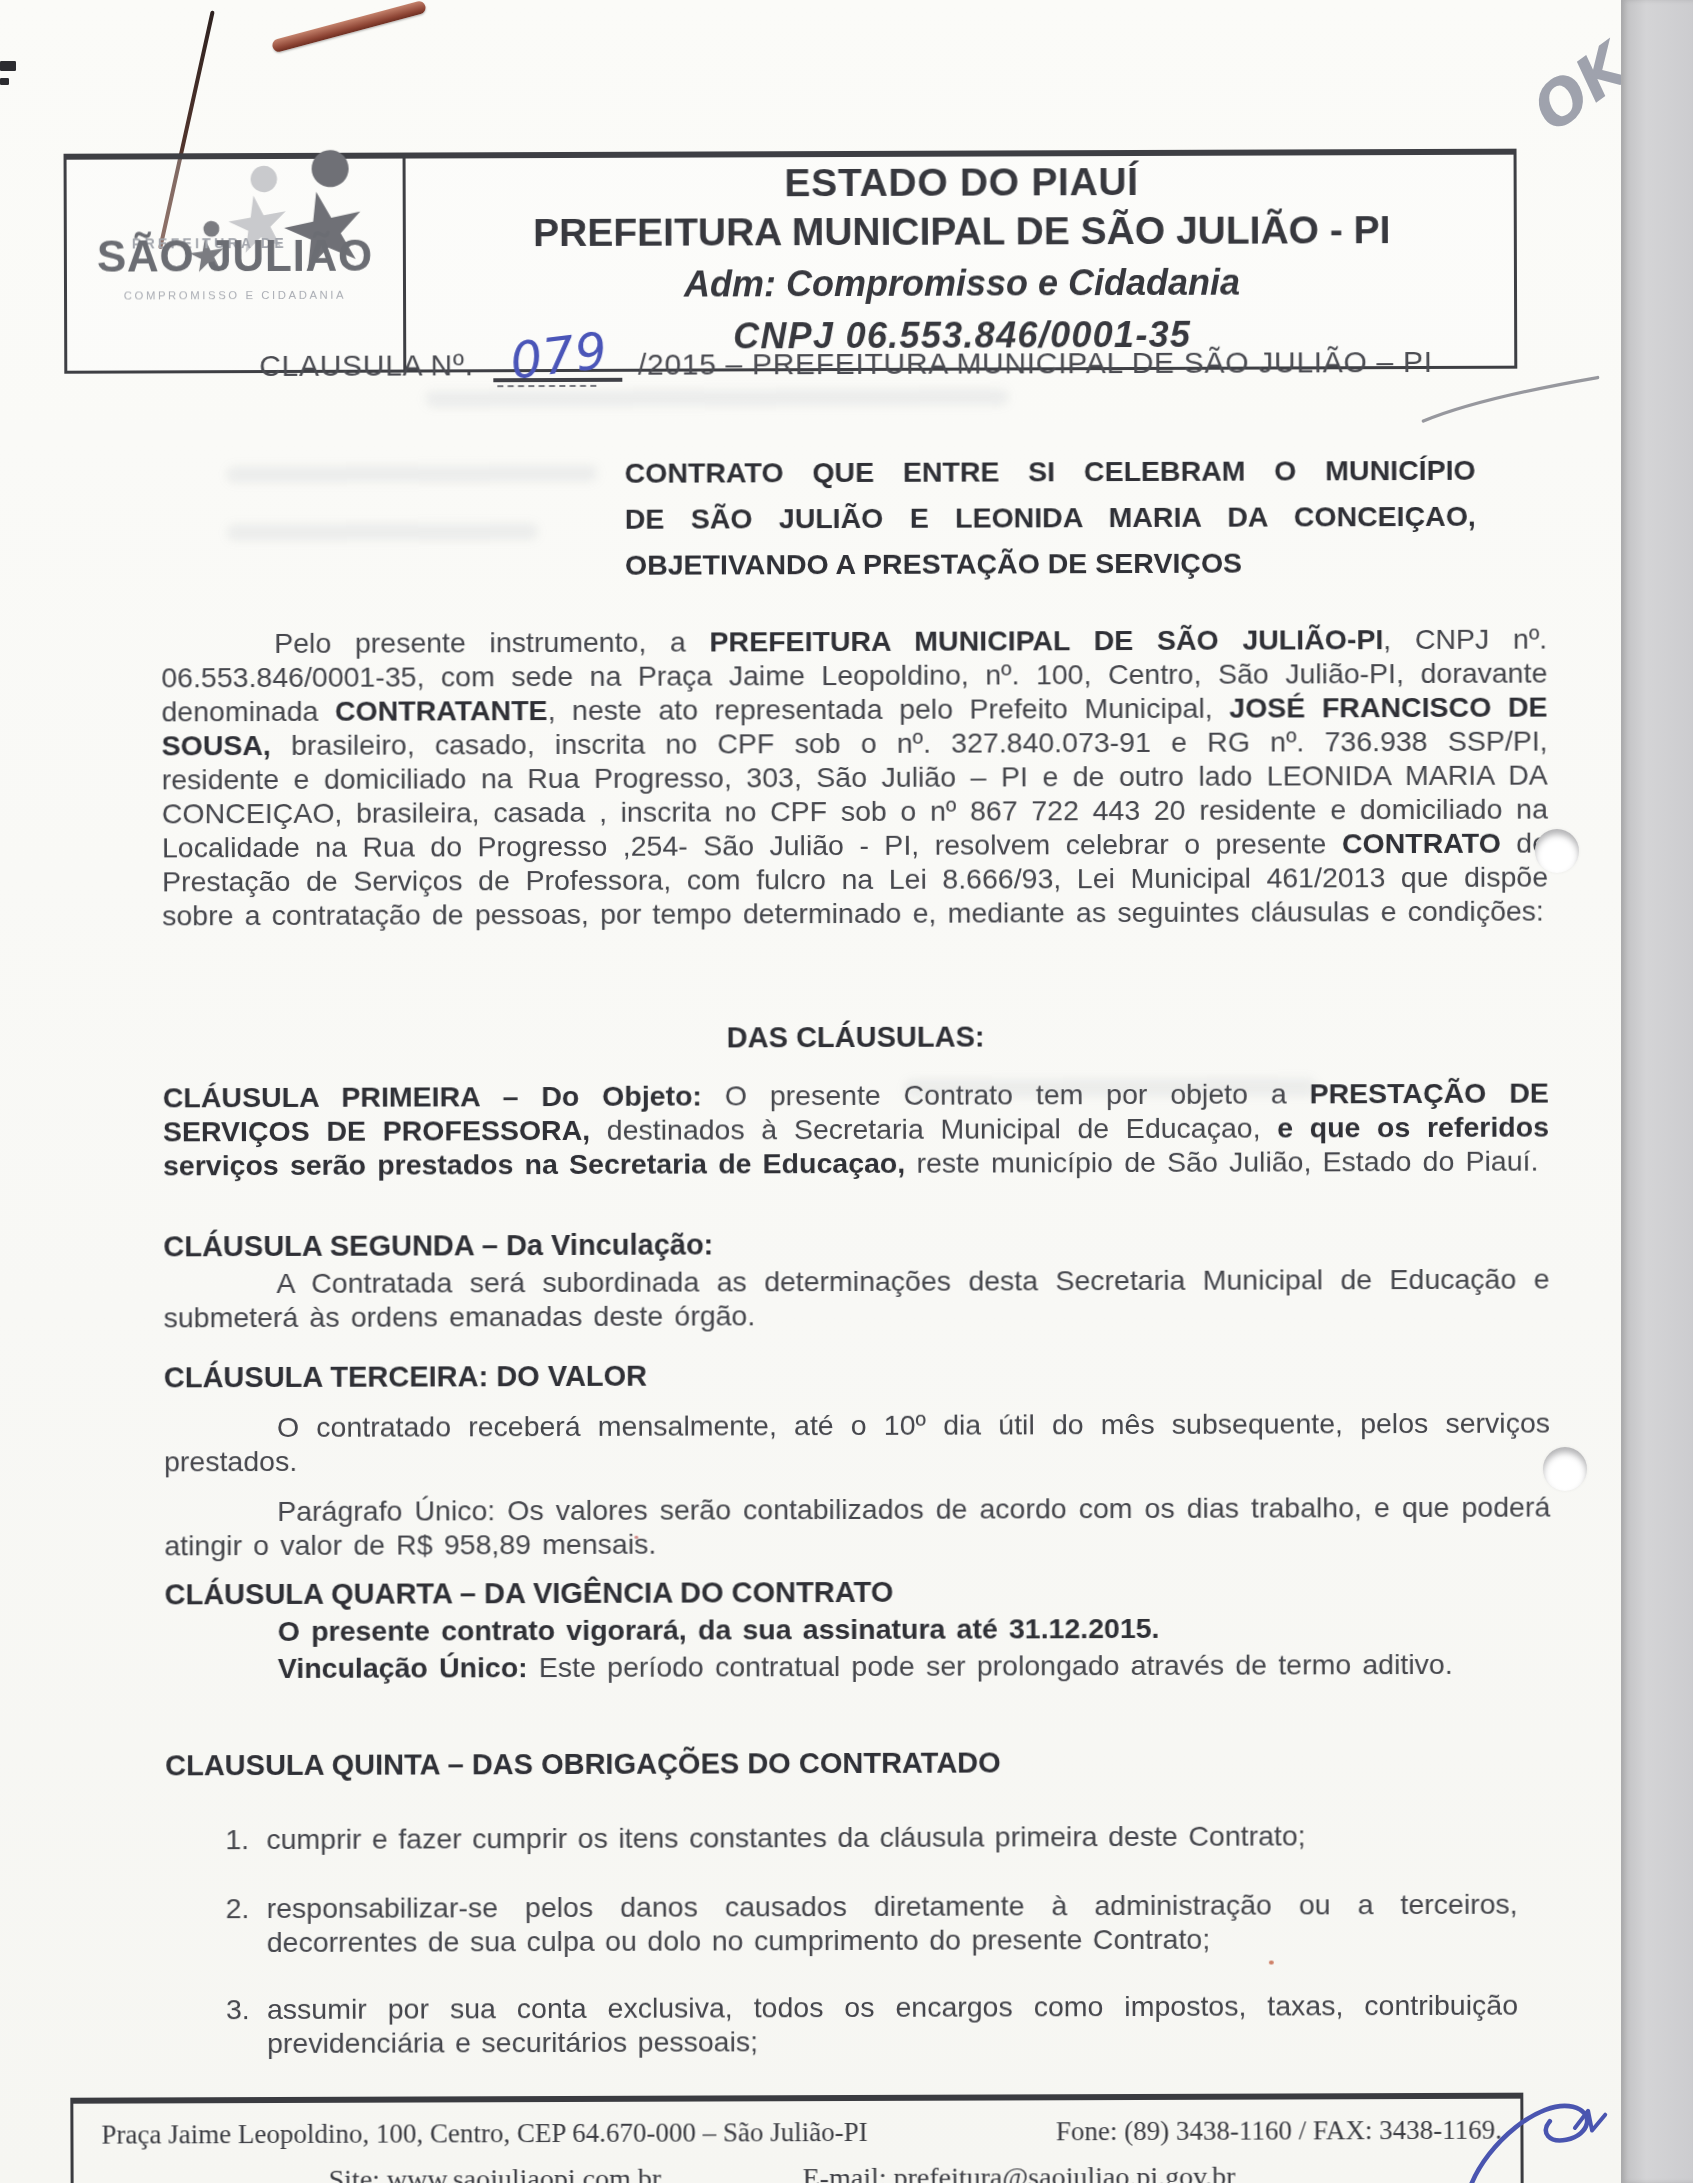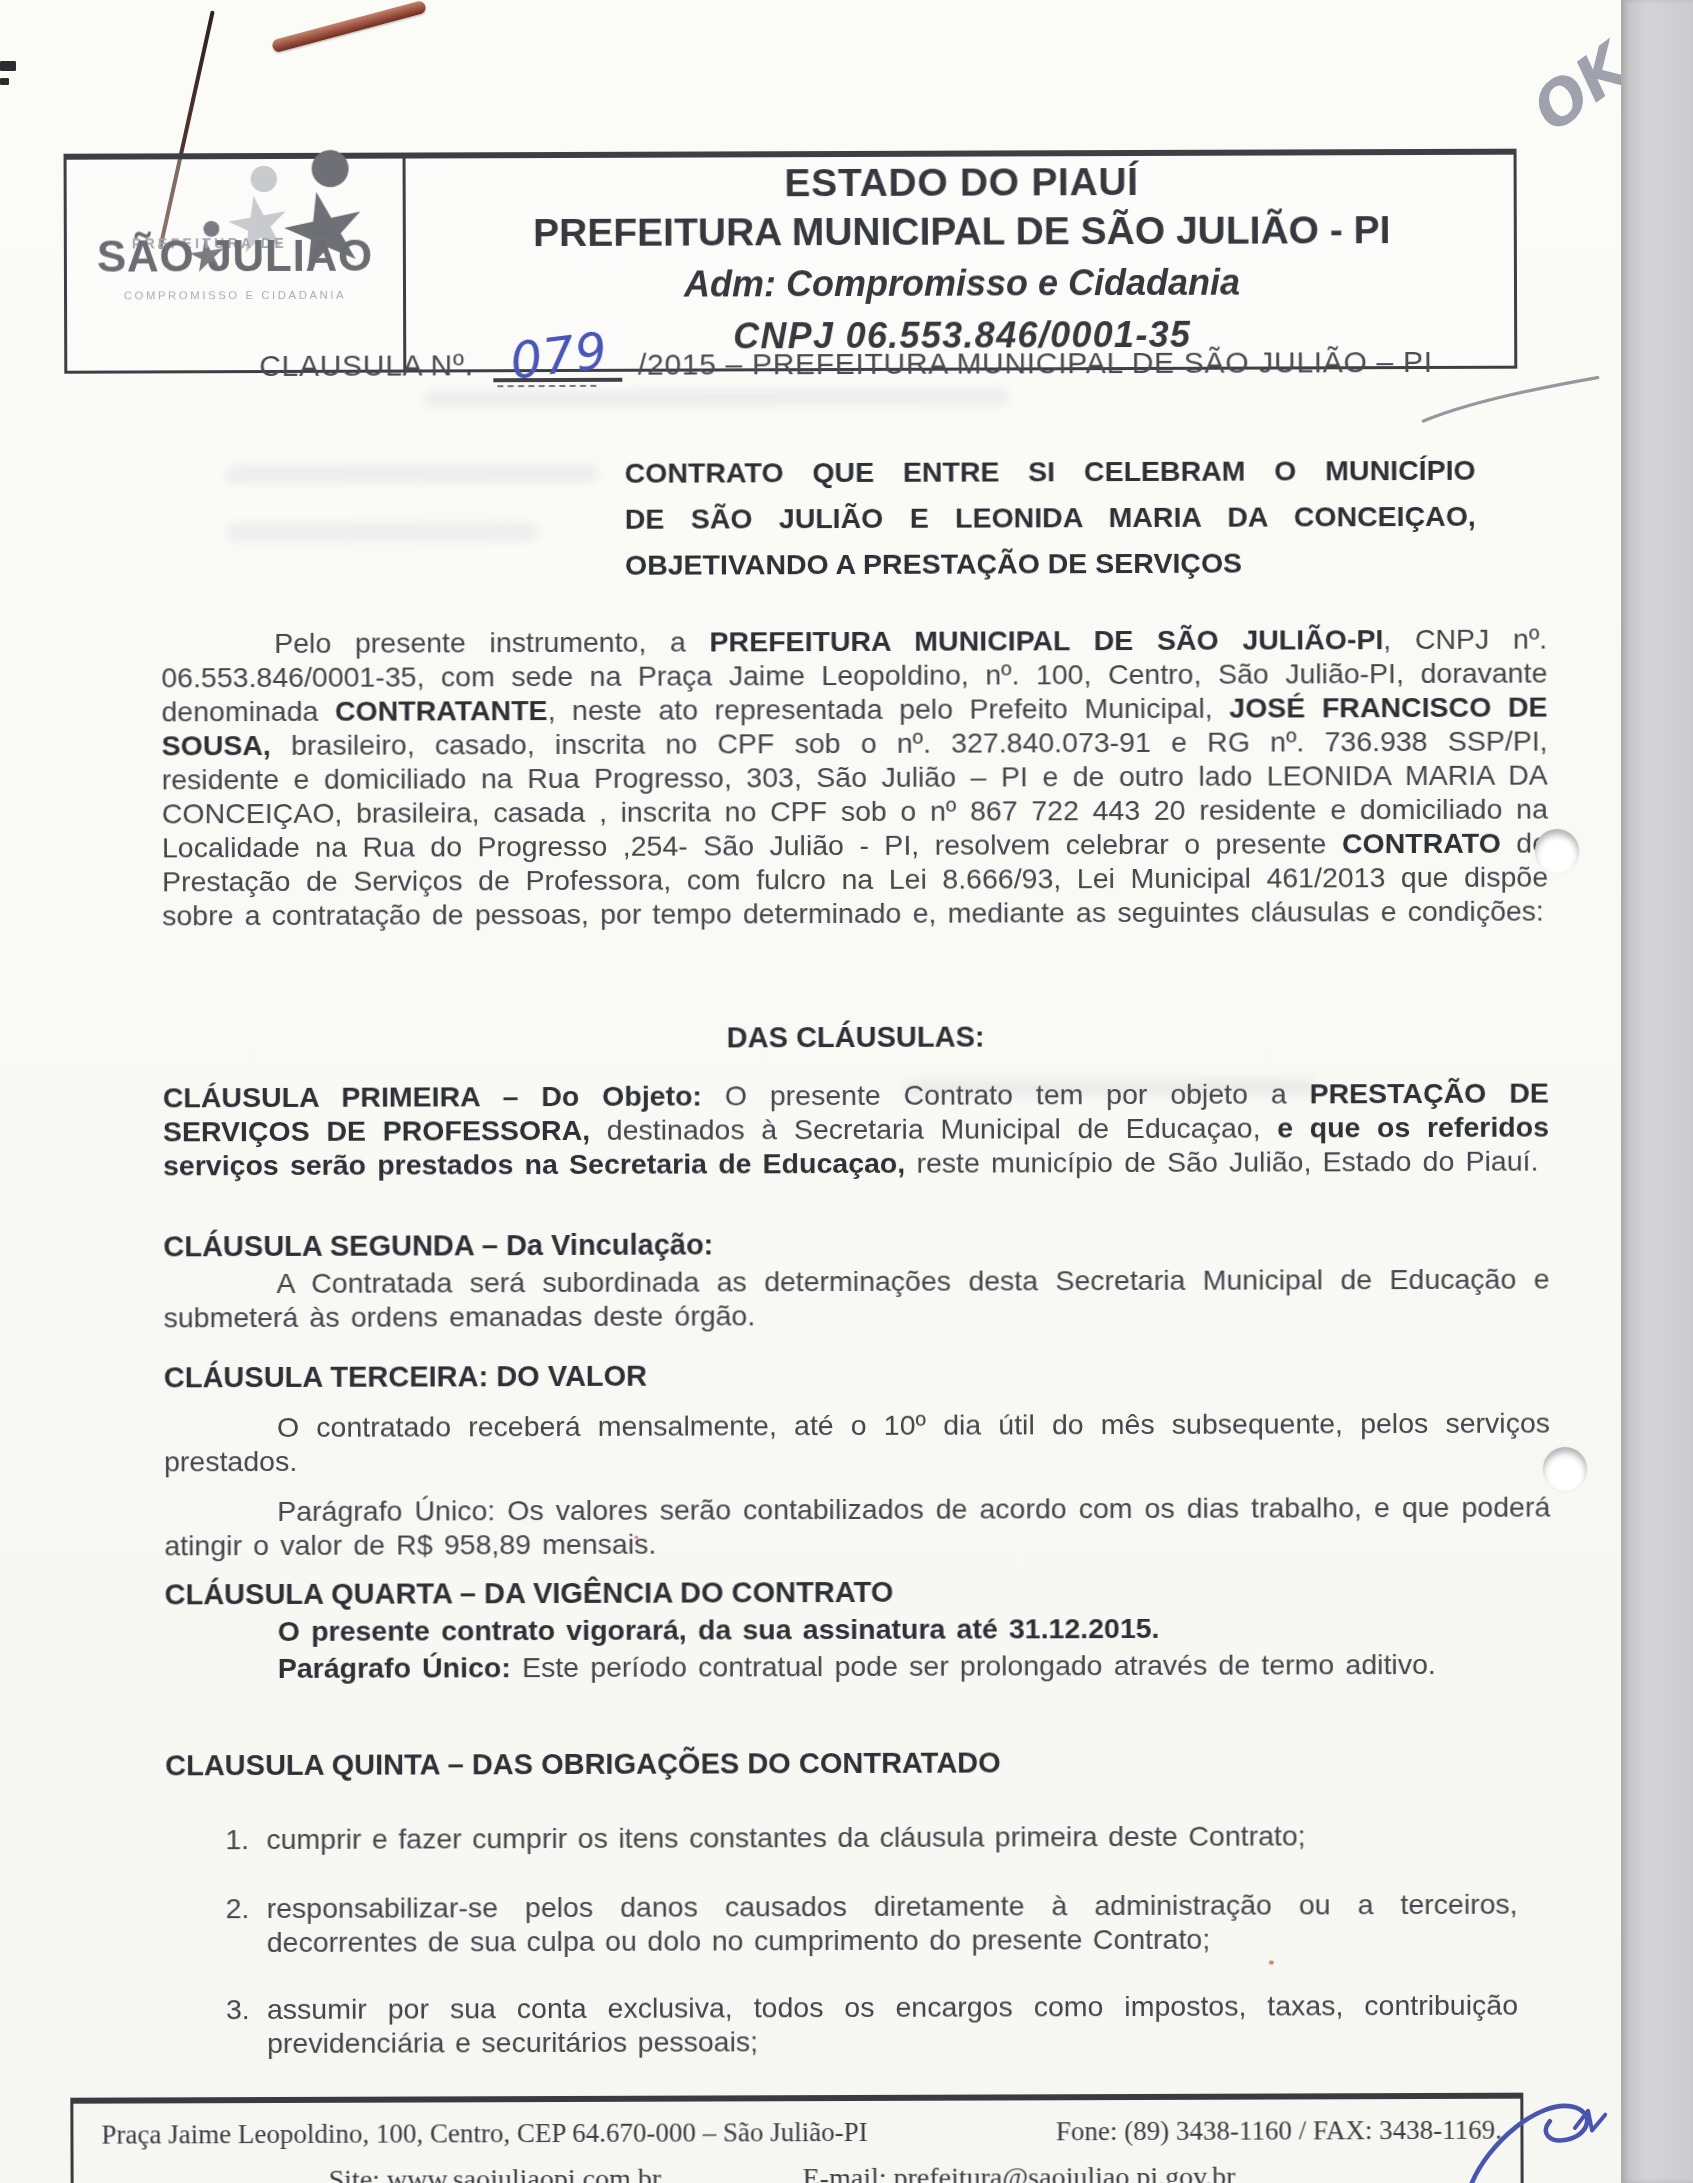--- a/index.html
+++ b/index.html
@@ -144,21 +144,21 @@
     <div class="heading" style="top:1227px;">CLÁUSULA SEGUNDA – Da Vinculação:</div>
     <p class="tblock indent" style="top:1264px;margin:0;">A Contratada será subordinada as determinações desta Secretaria Municipal de Educação e submeterá às ordens emanadas deste órgão.</p>
 
     <div class="heading" style="top:1358px;">CLÁUSULA TERCEIRA: DO VALOR</div>
     <p class="tblock indent" style="top:1408px;margin:0;">O contratado receberá mensalmente, até o 10º dia útil do mês subsequente, pelos serviços prestados.</p>
     <p class="tblock indent" style="top:1492px;margin:0;">Parágrafo Único: Os valores serão contabilizados de acordo com os dias trabalho, e que poderá atingir o valor de R$ 958,89 mensais.</p>
 
     <div class="heading" style="top:1575px;">CLÁUSULA QUARTA – DA VIGÊNCIA DO CONTRATO</div>
     <div class="tblock bold-line" style="top:1612px;width:1273px;">O presente contrato vigorará,  da sua assinatura até  31.12.2015.</div>
     <p class="tblock indent" style="top:1649px;margin:0;">
-      <span class="b">Parágrafo Único: </span><span>Este período contratual pode ser prolongado através de termo aditivo.</span>
+      <span class="b">Vinculação Único: </span><span>Este período contratual pode ser prolongado através de termo aditivo.</span>
     </p>
 
     <div class="heading" style="top:1746px;">CLAUSULA QUINTA – DAS OBRIGAÇÕES DO CONTRATADO</div>
 
     <div class="list-item" style="top:1820px;">
       <span class="li-num">1.</span>
       <span class="li-text">cumprir e fazer cumprir os itens constantes da cláusula primeira deste Contrato;</span>
     </div>
     <div class="list-item" style="top:1889px;">
       <span class="li-num">2.</span>

